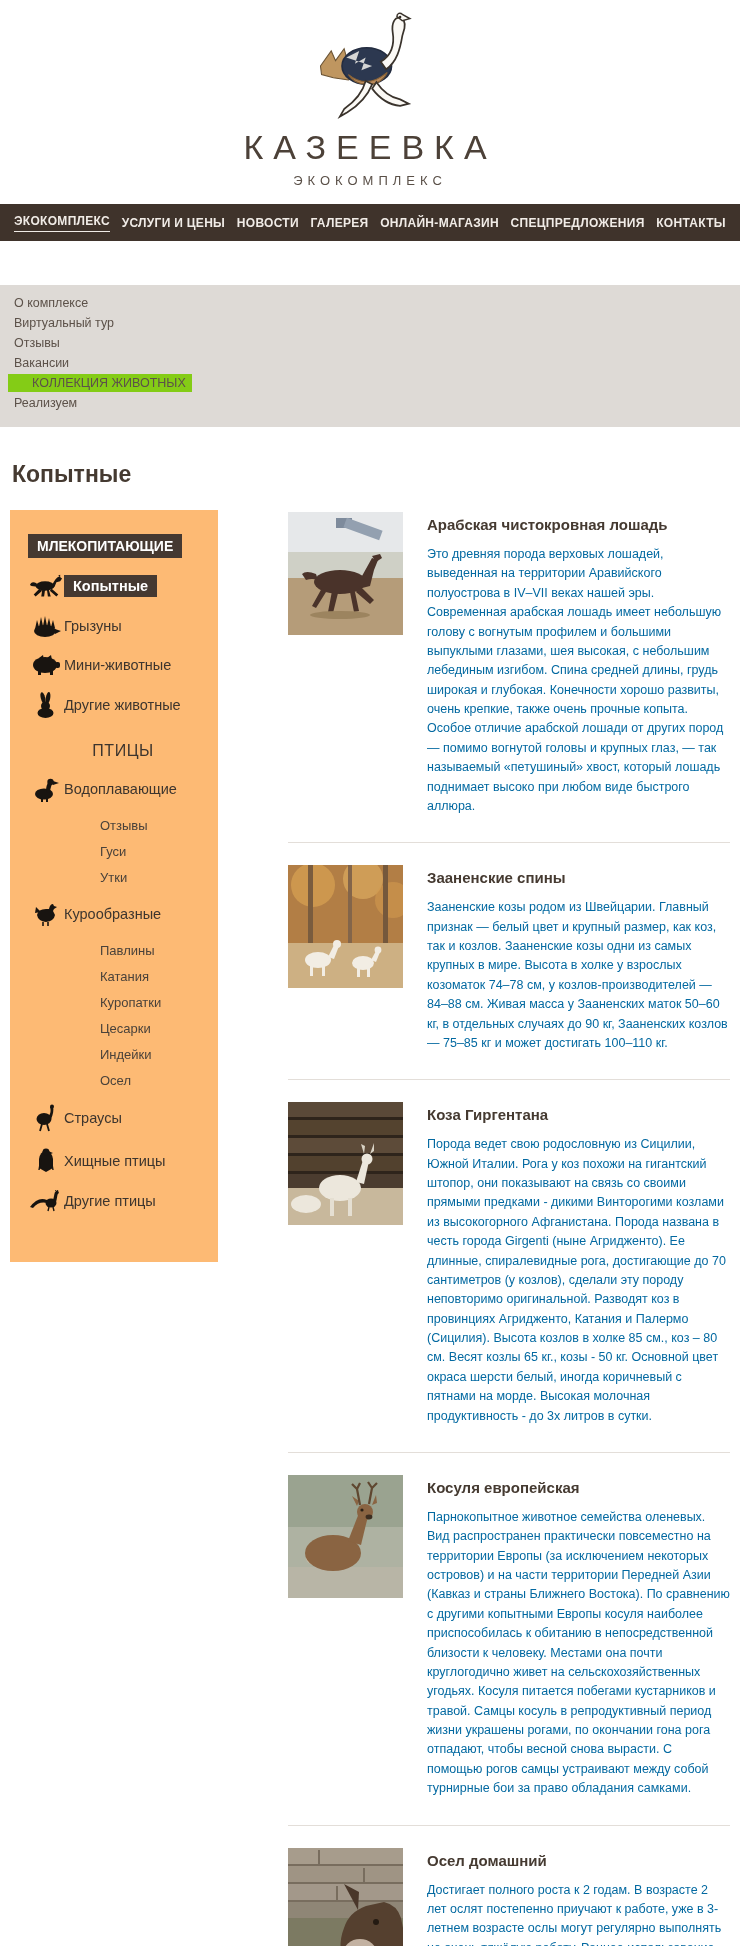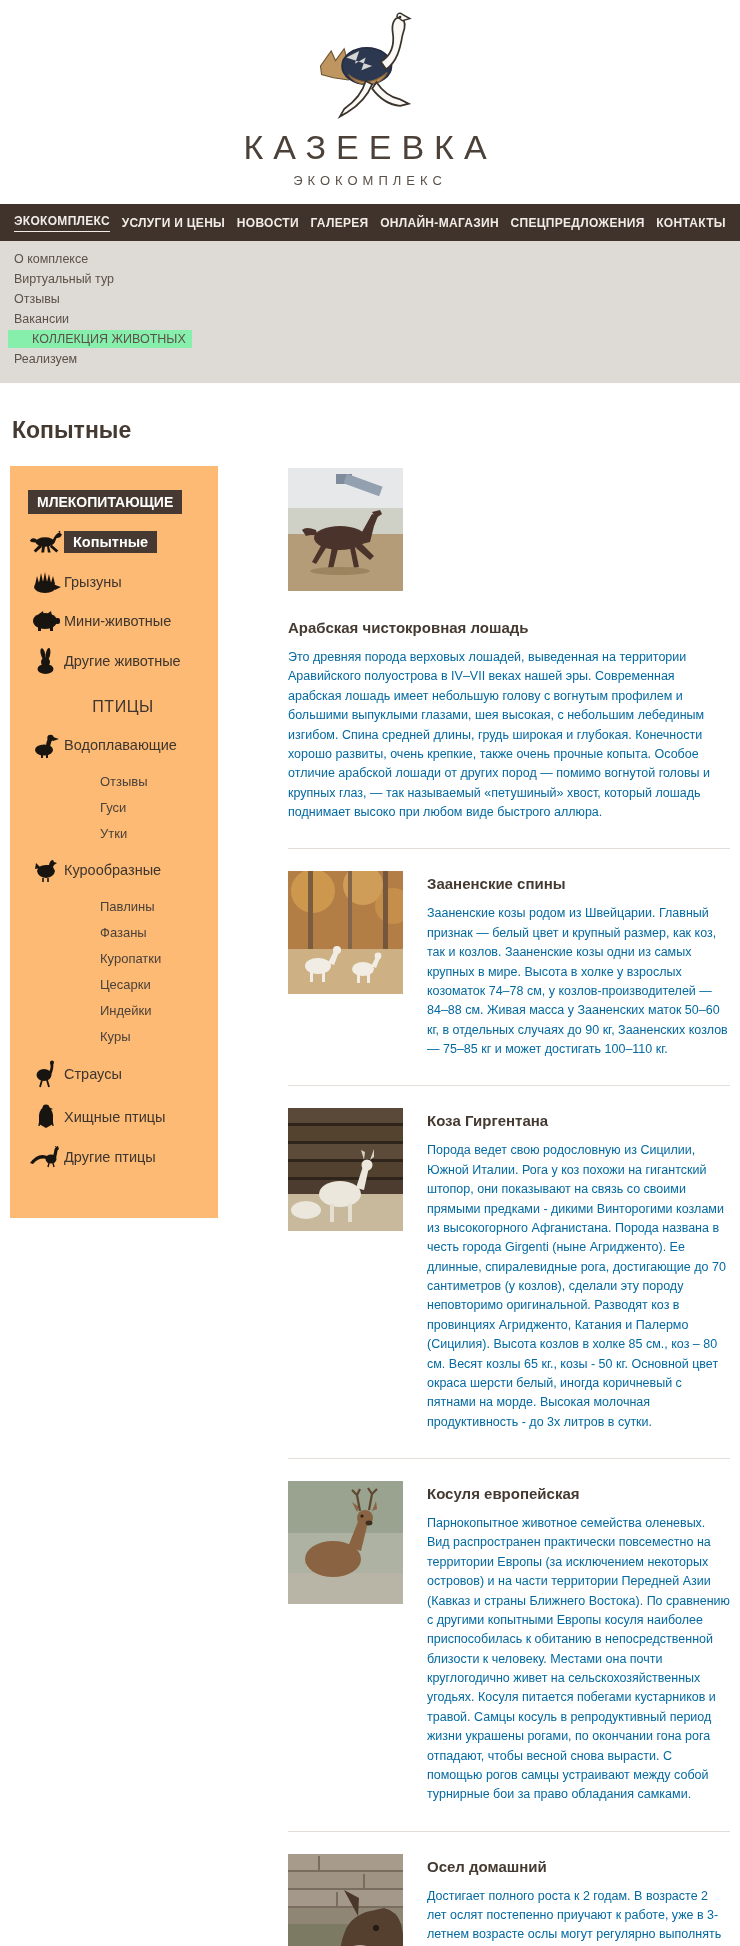--- a/index.html
+++ b/index.html
@@ -7,40 +7,40 @@
   
   .header{text-align:center;padding:10px 0 16px;background:#fff;}
   .logo-art{display:block;margin:0 auto;}
   .logo-title{font-size:34px;letter-spacing:10px;color:#4c4138;margin-top:6px;font-weight:400;}
   .logo-sub{font-size:13px;letter-spacing:5px;color:#5a5048;margin-top:6px;}
   
   .nav{background:#3f332b;display:flex;justify-content:space-between;align-items:center;height:37px;padding:0 14px;}
   .nav-item{color:#f1ece7;font-size:12px;font-weight:bold;letter-spacing:.3px;cursor:pointer;white-space:nowrap;}
   .nav-item.active{border-bottom:1px solid #f1ece7;padding-bottom:3px;}
   
-  .submenu{background:#dedad6;padding:9px 0 13px;}
+  .submenu{background:#dedad6;padding:9px 0 13px;margin-top:44px;}
   .submenu-item{display:table;font-size:12.5px;color:#5c5149;padding:2px 6px;margin:0 0 2px 8px;cursor:pointer;}
-  .submenu-item.hl{background:#86efac;padding-left:24px;}
+  .submenu-item.hl{background:#84cc16;padding-left:24px;}
   
   .page-title{font-size:23px;font-weight:bold;color:#453a31;margin:34px 0 22px 12px;}
   .layout{display:flex;align-items:flex-start;margin:0 10px;}
   
   .sidebar{width:208px;flex-shrink:0;background:#fdba74;padding:24px 0 34px 0;}
   .side-badge{display:table;background:#453931;color:#fff;font-weight:bold;font-size:14px;padding:4px 9px;margin:0 0 6px 18px;}
   .side-item{display:flex;align-items:center;margin:16px 0 16px 18px;cursor:pointer;}
   .side-item .ic{width:36px;flex-shrink:0;display:flex;justify-content:center;}
   .side-item .ic svg{fill:#181410;}
   .side-item .lbl{font-size:14.5px;color:#3d352e;}
   .side-item.selected .lbl{background:#453931;color:#fff;font-weight:bold;padding:3px 9px;}
   .side-section{font-size:16px;color:#3d352e;margin:24px 0 6px 18px;letter-spacing:.5px;text-align:center;}
   .side-sub{font-size:13px;color:#4a423a;margin:11px 0 11px 90px;cursor:pointer;}
   
   .content{flex:1;margin-left:70px;}
   .entry{display:flex;gap:24px;padding:22px 0 26px;border-bottom:1px solid #e3ded9;}
-  .entry:first-child{padding-top:2px;flex-direction:column;}
+  .entry:first-child{padding-top:2px;}
   .entry-photo{width:115px;height:123px;flex-shrink:0;overflow:hidden;}
   .entry-photo svg{display:block;}
   .entry-body{flex:1;min-width:0;}
   .entry-title{font-size:15px;font-weight:bold;color:#453a31;margin:4px 0 12px;}
   .entry-text{font-size:12.5px;line-height:1.55;margin:0;color:#0369a1;}
 </style>
 </head>
 <body>
 
 <div class="header">
@@ -157,25 +157,25 @@
       <span class="ic">
         <svg width="26" height="26" viewBox="0 0 26 26">
             <path d="M3,6 L8,11 L2,12 Z"></path>
             <path d="M4,14 Q5,8 13,8 L16,8 Q17,3 20,3 L21,5 L24,6 L21,8 L20,10 L22,14 Q21,20 13,21 Q5,20 4,14 Z"></path>
             <path d="M10,21 L10,25 M15,21 L15,25" stroke="#181410" stroke-width="1.6"></path>
           </svg>
       </span>
       <span class="lbl">Курообразные</span>
     </div>
     <div class="side-sub">Павлины</div>
-    <div class="side-sub">Фазаны</div>
+    <div class="side-sub">Катания</div>
     <div class="side-sub">Куропатки</div>
     <div class="side-sub">Цесарки</div>
     <div class="side-sub">Индейки</div>
-    <div class="side-sub">Куры</div>
+    <div class="side-sub">Осел</div>
 
     <div class="side-item">
       <span class="ic">
         <svg width="22" height="28" viewBox="0 0 22 28">
             <ellipse cx="9" cy="15" rx="7.5" ry="6"></ellipse>
             <path d="M13,13 C16,10 16,6 15,3 L18,2 C19,6 18,11 16,15 Z"></path>
             <circle cx="17" cy="2.5" r="2"></circle>
             <path d="M7,20 L5,27 M12,20 L14,27" stroke="#181410" stroke-width="1.8"></path>
           </svg>
       </span>

